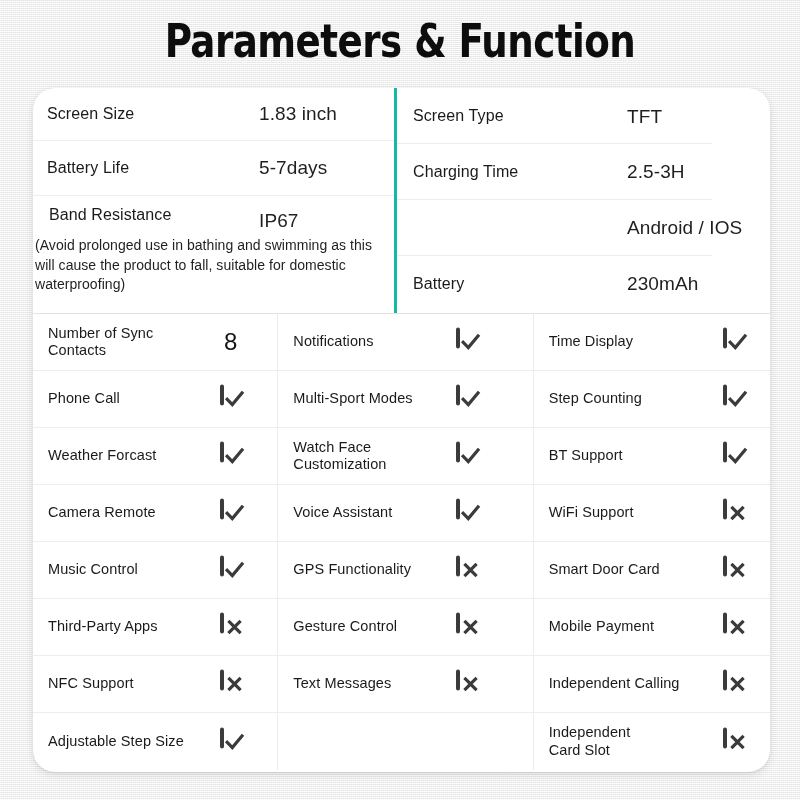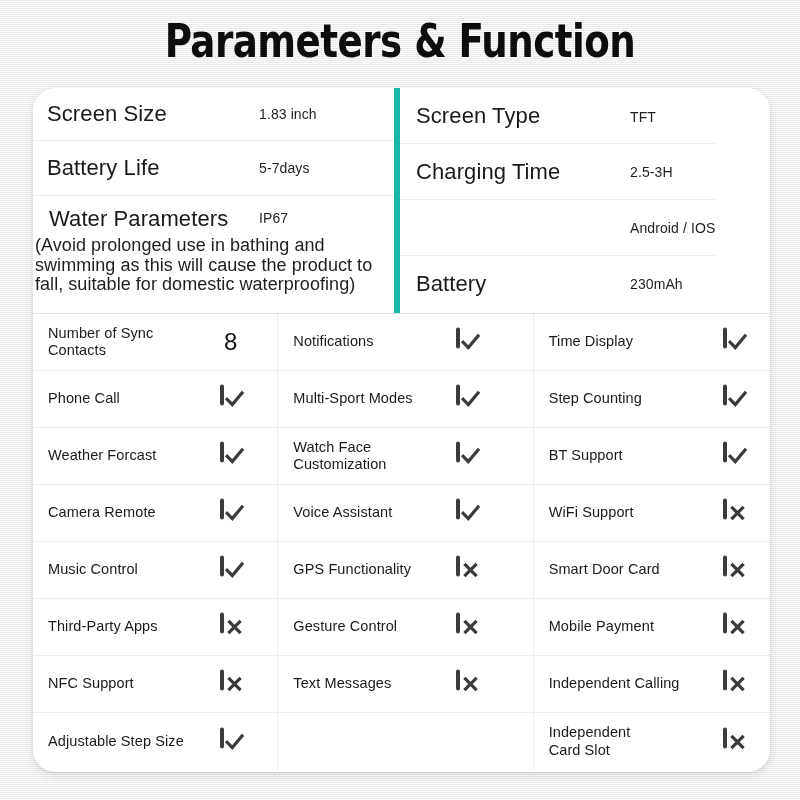--- a/index.html
+++ b/index.html
@@ -60,41 +60,41 @@
     position: relative;
     height: 225px;
     display: flex;
   }
   .spec-col {
     position: relative;
     display: flex;
     flex-direction: column;
   }
   .spec-col.left  { width: 361px; }
-  .spec-col.right { width: 315px; border-left: 6px solid #14b8a6; }
+  .spec-col.right { width: 315px; border-left: 3px solid #14b8a6; }
 
   .spec-row {
     position: relative;
     border-bottom: 1px solid #ededed;
     box-sizing: border-box;
     padding: 0 0 0 14px;
     display: flex;
     align-items: center;
   }
   .spec-row:last-child { border-bottom: none; }
 
   .spec-label {
-    font-size: 22px;
+    font-size: 16px;
     color: #1a1a1a;
     letter-spacing: 0.1px;
     white-space: nowrap;
   }
   .spec-value {
     position: absolute;
-    font-size: 14px;
+    font-size: 19px;
     color: #1f1f1f;
     letter-spacing: 0.1px;
     white-space: nowrap;
   }
 
   
   .lrow1 { height: 53px; }
   .lrow2 { height: 55px; }
   .lrow3 { height: 117px; align-items: flex-start; padding-top: 10px; flex-direction: column; }
 
@@ -105,21 +105,21 @@
     position: relative;
     width: 100%;
     height: 26px;
   }
   .wr-head .spec-label { position: absolute; left: 2px; top: 0; }
   .wr-head .spec-value { left: 212px; top: 4px; }
 
   .wr-note {
     margin-top: 4px;
     margin-left: -12px;
-    font-size: 18px;
+    font-size: 14px;
     line-height: 19.5px;
     color: #1f1f1f;
     letter-spacing: 0.05px;
     width: 358px;
   }
 
   
   .rrow { height: 56px; padding-left: 16px; }
   .rrow .spec-value { left: 230px; top: 50%; transform: translateY(-50%); }
   .rrow.r1 .spec-value { top: 52%; }
@@ -206,21 +206,21 @@
           <span class="spec-value">1.83 inch</span>
         </div>
 
         <div class="spec-row lrow2">
           <span class="spec-label">Battery Life</span>
           <span class="spec-value">5-7days</span>
         </div>
 
         <div class="spec-row lrow3">
           <div class="wr-head">
-            <span class="spec-label">Water Parameters</span>
+            <span class="spec-label">Band Resistance</span>
             <span class="spec-value">IP67</span>
           </div>
           <div class="wr-note">(Avoid prolonged use in bathing and swimming as this will cause the product to fall, suitable for domestic waterproofing)</div>
         </div>
 
       </div>
 
       <div class="spec-col right">
 
         <div class="spec-row rrow r1">

